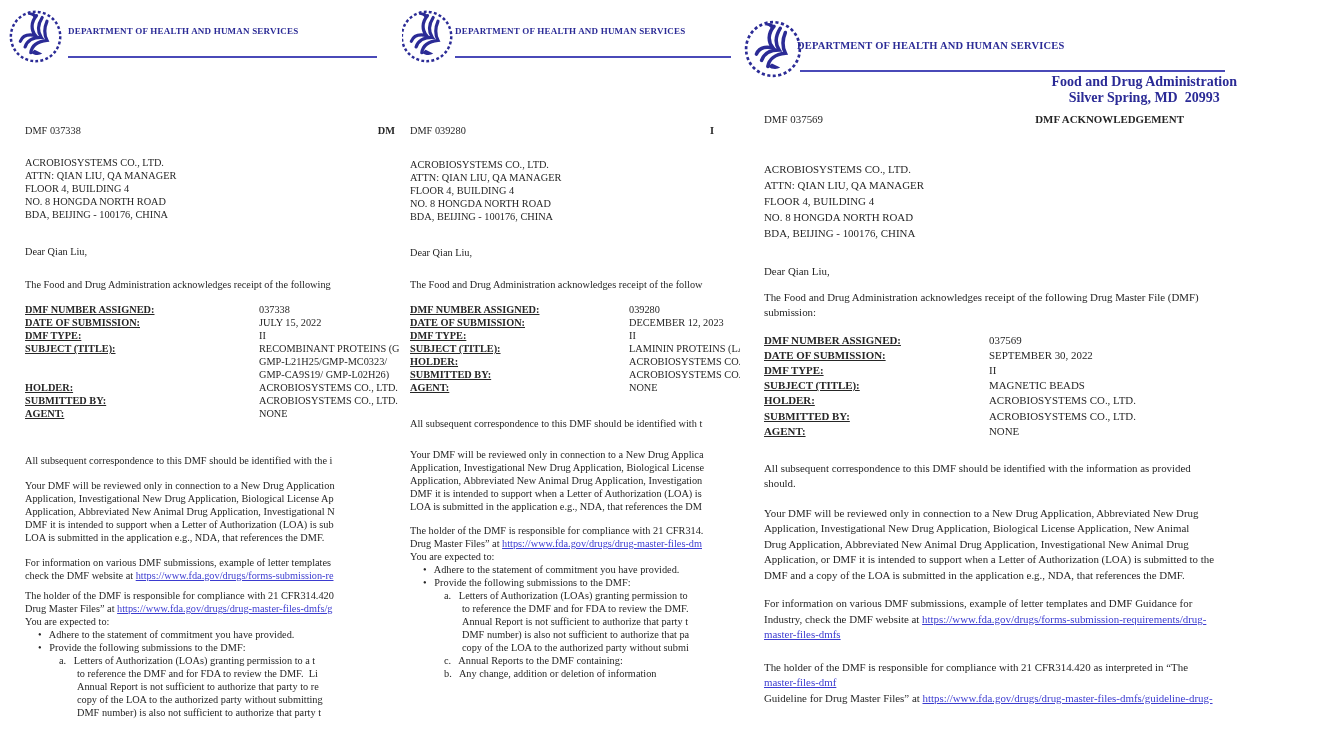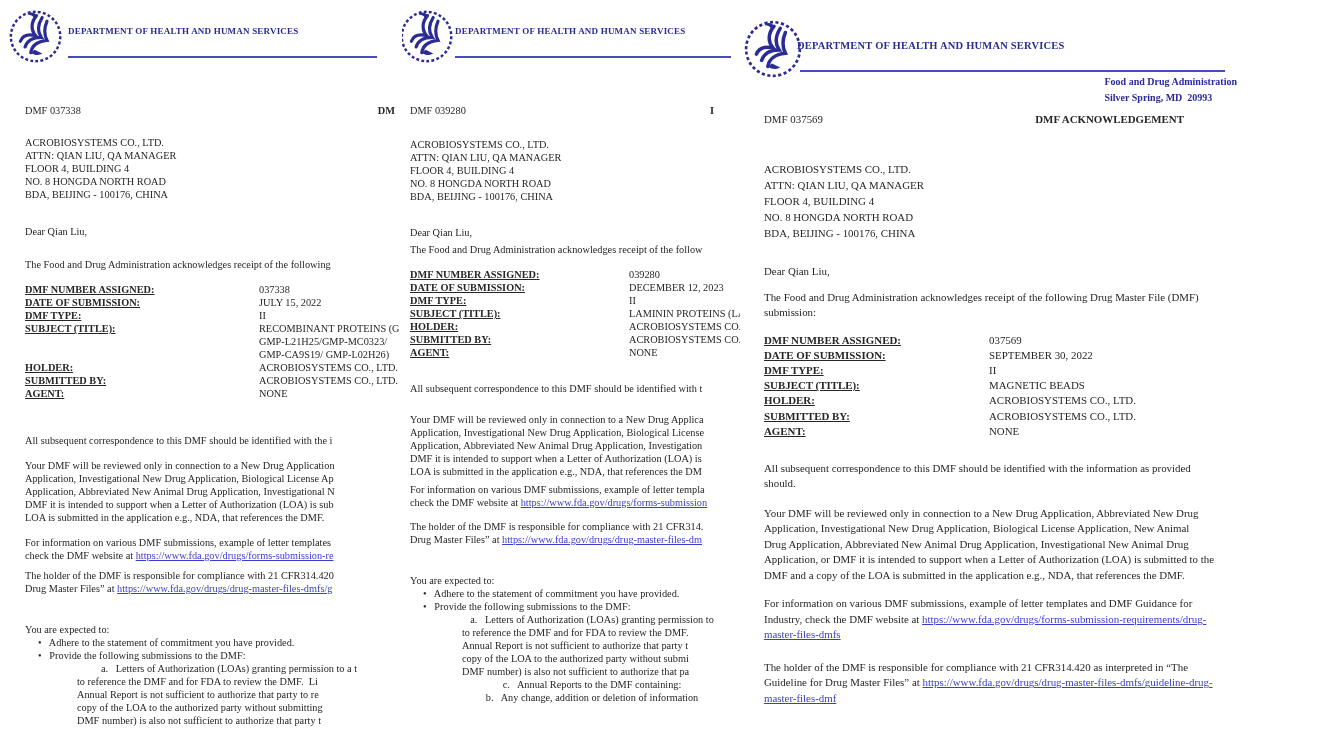--- a/index.html
+++ b/index.html
@@ -16,63 +16,63 @@
   .l2 .logo{left:-11px;}
   .l3 .logo{left:-21px;top:18px;width:62px;height:62px;}
   .dept{position:absolute;font-weight:bold;color:#2b2b96;font-size:9px;letter-spacing:.2px;white-space:pre;}
   .l1 .dept{left:43px;top:26px;}
   .l2 .dept{left:45px;top:26px;}
   .l3 .dept{left:33px;top:40px;font-size:10.5px;}
   .rule{position:absolute;height:2px;background:#4a4ab8;}
   .l1 .rule{left:43px;top:56px;width:309px;}
   .l2 .rule{left:45px;top:56px;width:276px;}
   .l3 .rule{left:36px;top:70px;width:425px;}
-  .fda-office{position:absolute;top:74px;right:82px;text-align:left;color:#2b2b96;
-              font-weight:bold;font-size:10px;}
+  .fda-office{position:absolute;top:74px;right:82px;text-align:center;color:#2b2b96;
+              font-weight:bold;font-size:14px;}
   .fda-office .ln{line-height:11px;white-space:pre;}
-  .trow-head{display:flex;justify-content:space-between;align-items:baseline;margin-top:40px;}
+  .trow-head{display:flex;justify-content:space-between;align-items:baseline;margin-top:60px;}
   .l3 .trow-head{margin-top:16px;padding-right:135px;}
   .l1 .trow-head{padding-right:4px;}
   .l2 .trow-head{padding-right:26px;gap:48px;}
   .acktitle{font-weight:bold;}
   .ln{white-space:pre;line-height:13px;overflow:hidden;}
   .l3 .ln{line-height:15.5px;}
   .l3 .addr .ln{line-height:16px;}
   .addr{margin-top:20px;}
   .l2 .addr{margin-top:22px;}
   .l3 .addr{margin-top:36px;}
   .greet{margin-top:24px;line-height:13px;white-space:pre;}
   .l2 .greet{margin-top:23px;}
   .l3 .greet{margin-top:23px;line-height:15.5px;}
   .para-intro{margin-top:20px;}
-  .l2 .para-intro{margin-top:4px;}
+  .l2 .para-intro{margin-top:19px;}
   .l3 .para-intro{margin-top:10px;}
   .dmf-table{margin-top:12px;}
   .trow{display:grid;grid-template-columns:190px auto;}
   .l2 .trow{grid-template-columns:175px auto;}
   .l3 .trow{grid-template-columns:181px auto;}
   .tlabel{font-weight:bold;text-decoration:underline;line-height:13px;white-space:pre;}
   .tvals div{line-height:13px;white-space:pre;margin-left:44px;}
   .l3 .tlabel,.l3 .tvals div{line-height:15.2px;}
   .para-allsub{margin-top:34px;}
   .l2 .para-allsub{margin-top:23px;}
   .l3 .para-allsub{margin-top:22px;}
   .para-reviewed{margin-top:12px;}
   .l2 .para-reviewed{margin-top:18px;}
   .l3 .para-reviewed{margin-top:14px;}
   .para-forinfo{margin-top:12px;}
   .l2 .para-forinfo{margin-top:5px;}
   .l3 .para-forinfo{margin-top:13px;}
   .para-holder{margin-top:7px;}
   .l2 .para-holder{margin-top:11px;}
   .l3 .para-holder{margin-top:17px;}
-  .para-expected{margin-top:28px;}
+  .para-expected{margin-top:0;}
   .link{color:#3b3bd0;text-decoration:underline;cursor:pointer;}
   .ind1{padding-left:13px;}
-  .ind2{padding-left:34px;text-align:center;}
+  .ind2{padding-left:34px;}
   .ind3{padding-left:52px;}
   .hidden-defs{position:absolute;width:0;height:0;overflow:hidden;}
 </style>
 </head>
 <body>
 
 <svg class="hidden-defs" aria-hidden="true">
   <defs>
     <symbol id="hhs-logo" viewBox="0 0 60 60">
       <circle cx="29" cy="30" r="26" fill="none" stroke="#2b2b96" stroke-width="2.6" stroke-dasharray="3 2.4"></circle>
@@ -258,37 +258,33 @@
     <div class="para-allsub">
         <div class="ln">All subsequent correspondence to this DMF should be identified with t</div>
       </div>
     <div class="para-reviewed">
         <div class="ln">Your DMF will be reviewed only in connection to a New Drug Applica</div>
         <div class="ln">Application, Investigational New Drug Application, Biological License</div>
         <div class="ln">Application, Abbreviated New Animal Drug Application, Investigation</div>
         <div class="ln">DMF it is intended to support when a Letter of Authorization (LOA) is</div>
         <div class="ln">LOA is submitted in the application e.g., NDA, that references the DM</div>
       </div>
-    <div class="para-forinfo">
-        <div class="ln">For information on various DMF submissions, example of letter templa</div>
-        <div class="ln"><span>check the DMF website at </span><span class="link">https://www.fda.gov/drugs/forms-submission</span></div>
-      </div>
     <div class="para-holder">
         <div class="ln">The holder of the DMF is responsible for compliance with 21 CFR314.</div>
         <div class="ln"><span>Drug Master Files” at </span><span class="link">https://www.fda.gov/drugs/drug-master-files-dm</span></div>
       </div>
     <div class="para-expected">
         <div class="ln">You are expected to:</div>
         <div class="ln ind1"><span>•   Adhere to the statement of commitment you have provided.</span></div>
         <div class="ln ind1"><span>•   Provide the following submissions to the DMF:</span></div>
         <div class="ln ind2"><span>a.   Letters of Authorization (LOAs) granting permission to</span></div>
         <div class="ln ind3"><span>to reference the DMF and for FDA to review the DMF.</span></div>
         <div class="ln ind3"><span>Annual Report is not sufficient to authorize that party t</span></div>
+        <div class="ln ind3"><span>DMF number) is also not sufficient to authorize that pa</span></div>
         <div class="ln ind3"><span>copy of the LOA to the authorized party without submi</span></div>
-        <div class="ln ind3"><span>DMF number) is also not sufficient to authorize that pa</span></div>
         <div class="ln ind2"><span>c.   Annual Reports to the DMF containing:</span></div>
         <div class="ln ind2"><span>b.   Any change, addition or deletion of information</span></div>
       </div>
   </div>
 
   <div class="letter l3">
     <div class="lh">
       <svg class="logo">
           <use href="#hhs-logo"></use>
         </svg>
@@ -370,18 +366,18 @@
         <div class="ln">Application, or DMF it is intended to support when a Letter of Authorization (LOA) is submitted to the</div>
         <div class="ln">DMF and a copy of the LOA is submitted in the application e.g., NDA, that references the DMF.</div>
       </div>
     <div class="para-forinfo">
         <div class="ln">For information on various DMF submissions, example of letter templates and DMF Guidance for</div>
         <div class="ln"><span>Industry, check the DMF website at </span><span class="link">https://www.fda.gov/drugs/forms-submission-requirements/drug-</span></div>
         <div class="ln"><span class="link">master-files-dmfs</span></div>
       </div>
     <div class="para-holder">
         <div class="ln">The holder of the DMF is responsible for compliance with 21 CFR314.420 as interpreted in “The</div>
+        <div class="ln"><span class="link">master-files-dmf</span></div>
         <div class="ln"><span>Guideline for Drug Master Files” at </span><span class="link">https://www.fda.gov/drugs/drug-master-files-dmfs/guideline-drug-</span></div>
-        <div class="ln"><span class="link">master-files-dmf</span></div>
       </div>
   </div>
 
 </div>
 
 </body></html>

